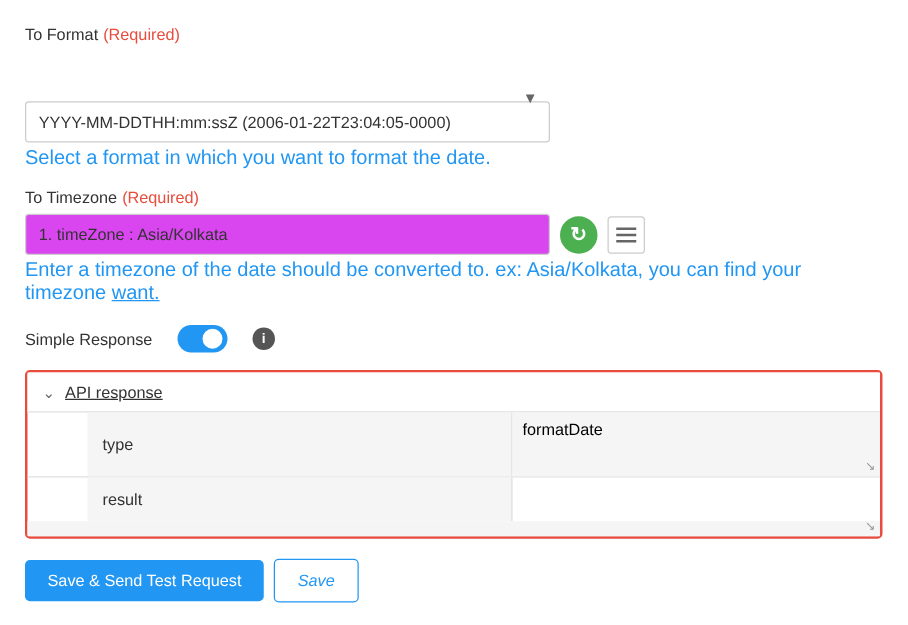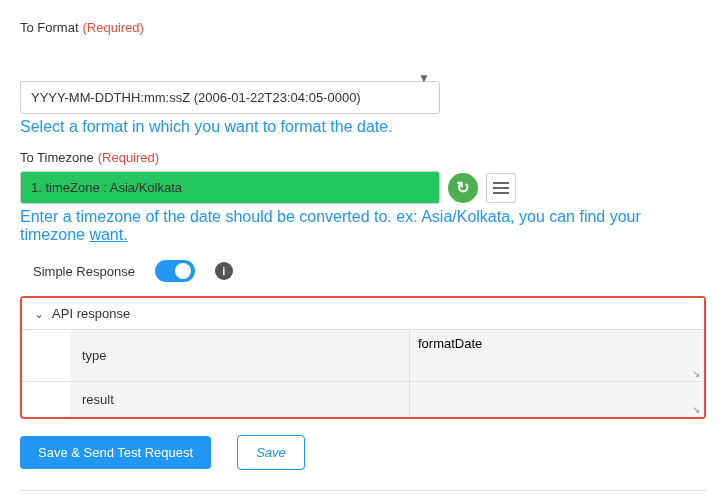--- a/index.html
+++ b/index.html
@@ -62,21 +62,21 @@
       gap: 8px;
       margin-bottom: 4px;
     }
     .timezone-input {
       width: 420px;
       padding: 8px 10px;
       border: 1px solid #ccc;
       border-radius: 3px;
       font-size: 13px;
       color: #333;
-      background: #22c55e;
+      background: #d946ef;
     }
     .btn-green-circle {
       width: 30px;
       height: 30px;
       border-radius: 50%;
       background: #4CAF50;
       border: none;
       cursor: pointer;
       display: flex;
       align-items: center;
@@ -102,21 +102,21 @@
     .btn-menu span {
       display: block;
       width: 16px;
       height: 2px;
       background: #666;
     }
     .simple-response-row {
       display: flex;
       align-items: center;
       gap: 20px;
-      margin: 16px 0 14px 13px;
+      margin: 16px 0 14px 0;
     }
     .simple-response-label {
       font-size: 13px;
       color: #333;
     }
     .toggle-switch {
       position: relative;
       width: 40px;
       height: 22px;
     }
@@ -170,28 +170,30 @@
       border-bottom: 1px solid #e0e0e0;
       background: #fff;
     }
     .chevron-icon {
       font-size: 12px;
       color: #666;
     }
     .api-response-title {
       font-size: 13px;
       color: #333;
+      text-decoration: underline;
     }
     .api-response-row {
       display: flex;
       align-items: stretch;
       border-bottom: 1px solid #e0e0e0;
     }
     .api-response-row:last-child {
       border-bottom: none;
+      flex-direction: column;
     }
     .api-key-cell {
       width: 340px;
       padding: 10px 12px;
       background: #f5f5f5;
       border-right: 1px solid #e0e0e0;
       font-size: 13px;
       color: #333;
       display: flex;
       align-items: center;
@@ -221,21 +223,21 @@
       width: 10px;
       height: 10px;
       cursor: se-resize;
       color: #999;
       font-size: 10px;
       line-height: 10px;
     }
     .action-buttons {
       display: flex;
       align-items: center;
-      gap: 26px;
+      gap: 8px;
       margin-bottom: 20px;
     }
     .btn-primary {
       padding: 9px 18px;
       background: #2196F3;
       color: white;
       border: none;
       border-radius: 4px;
       font-size: 13px;
       cursor: pointer;

